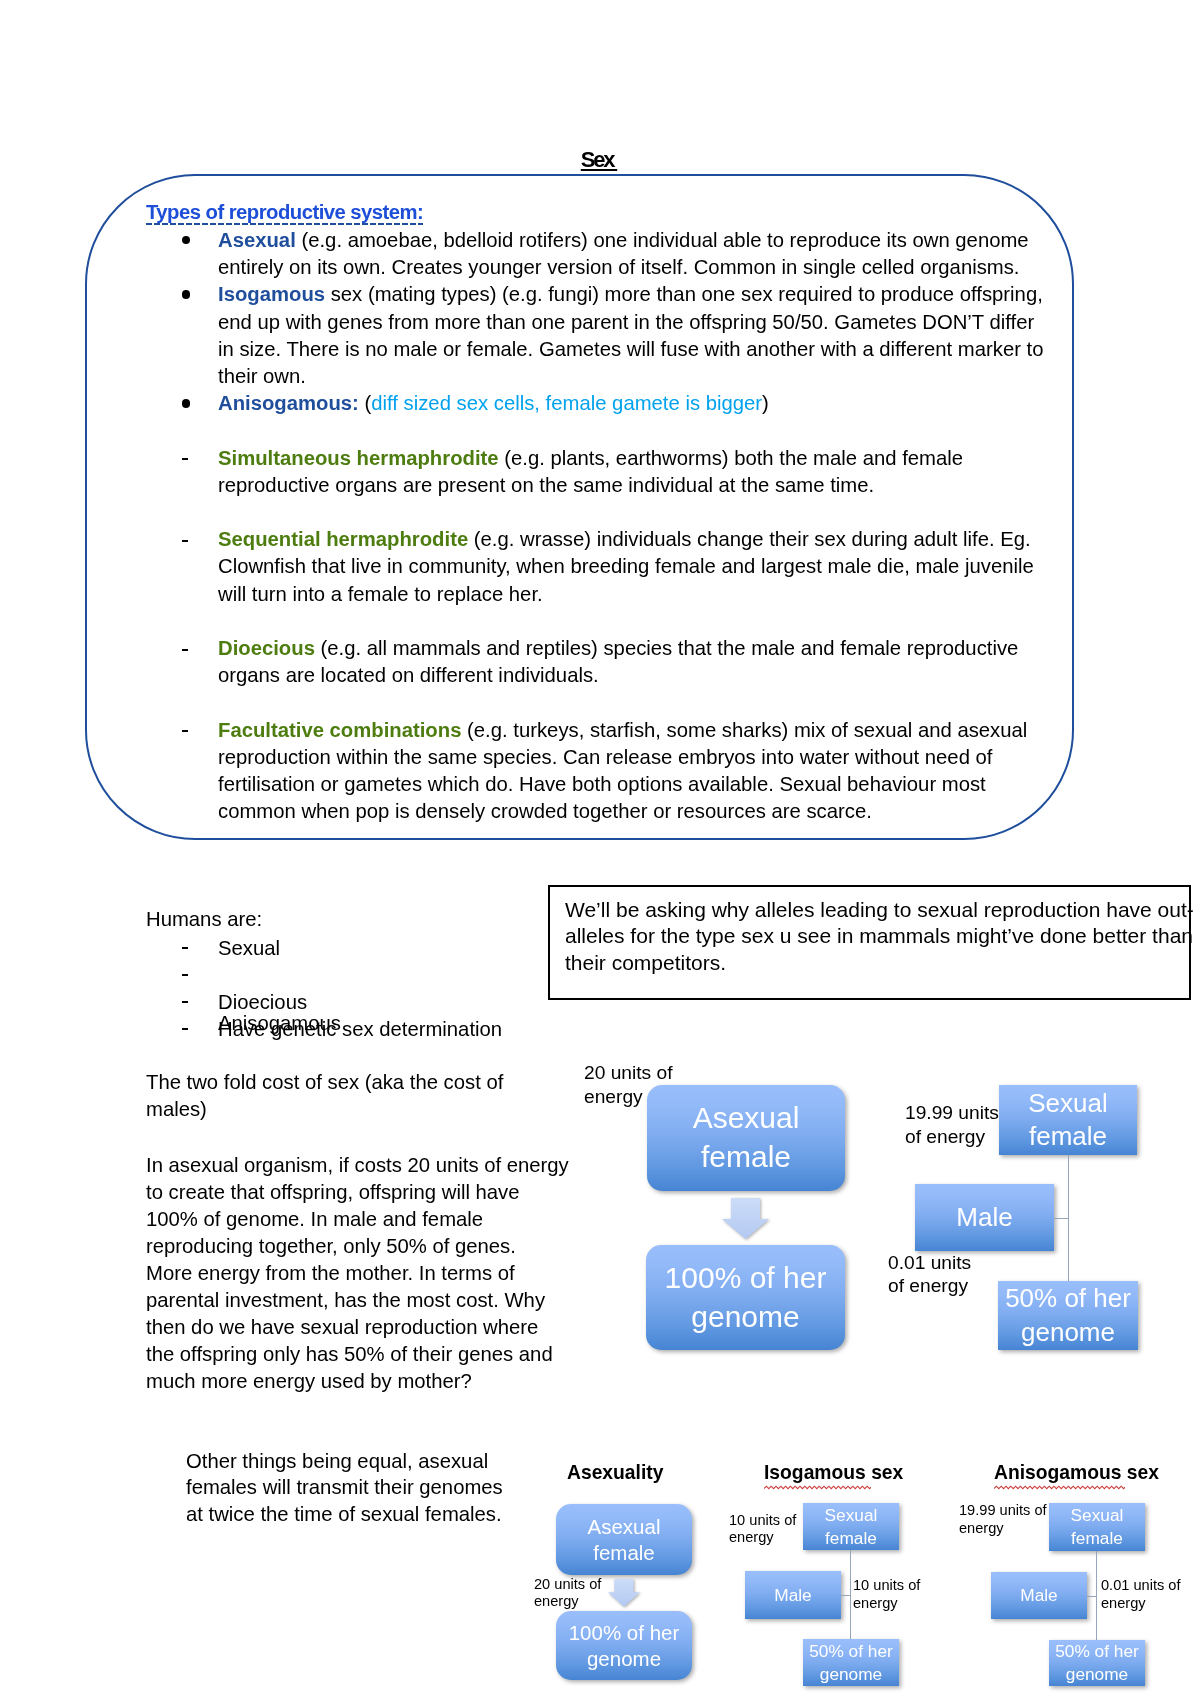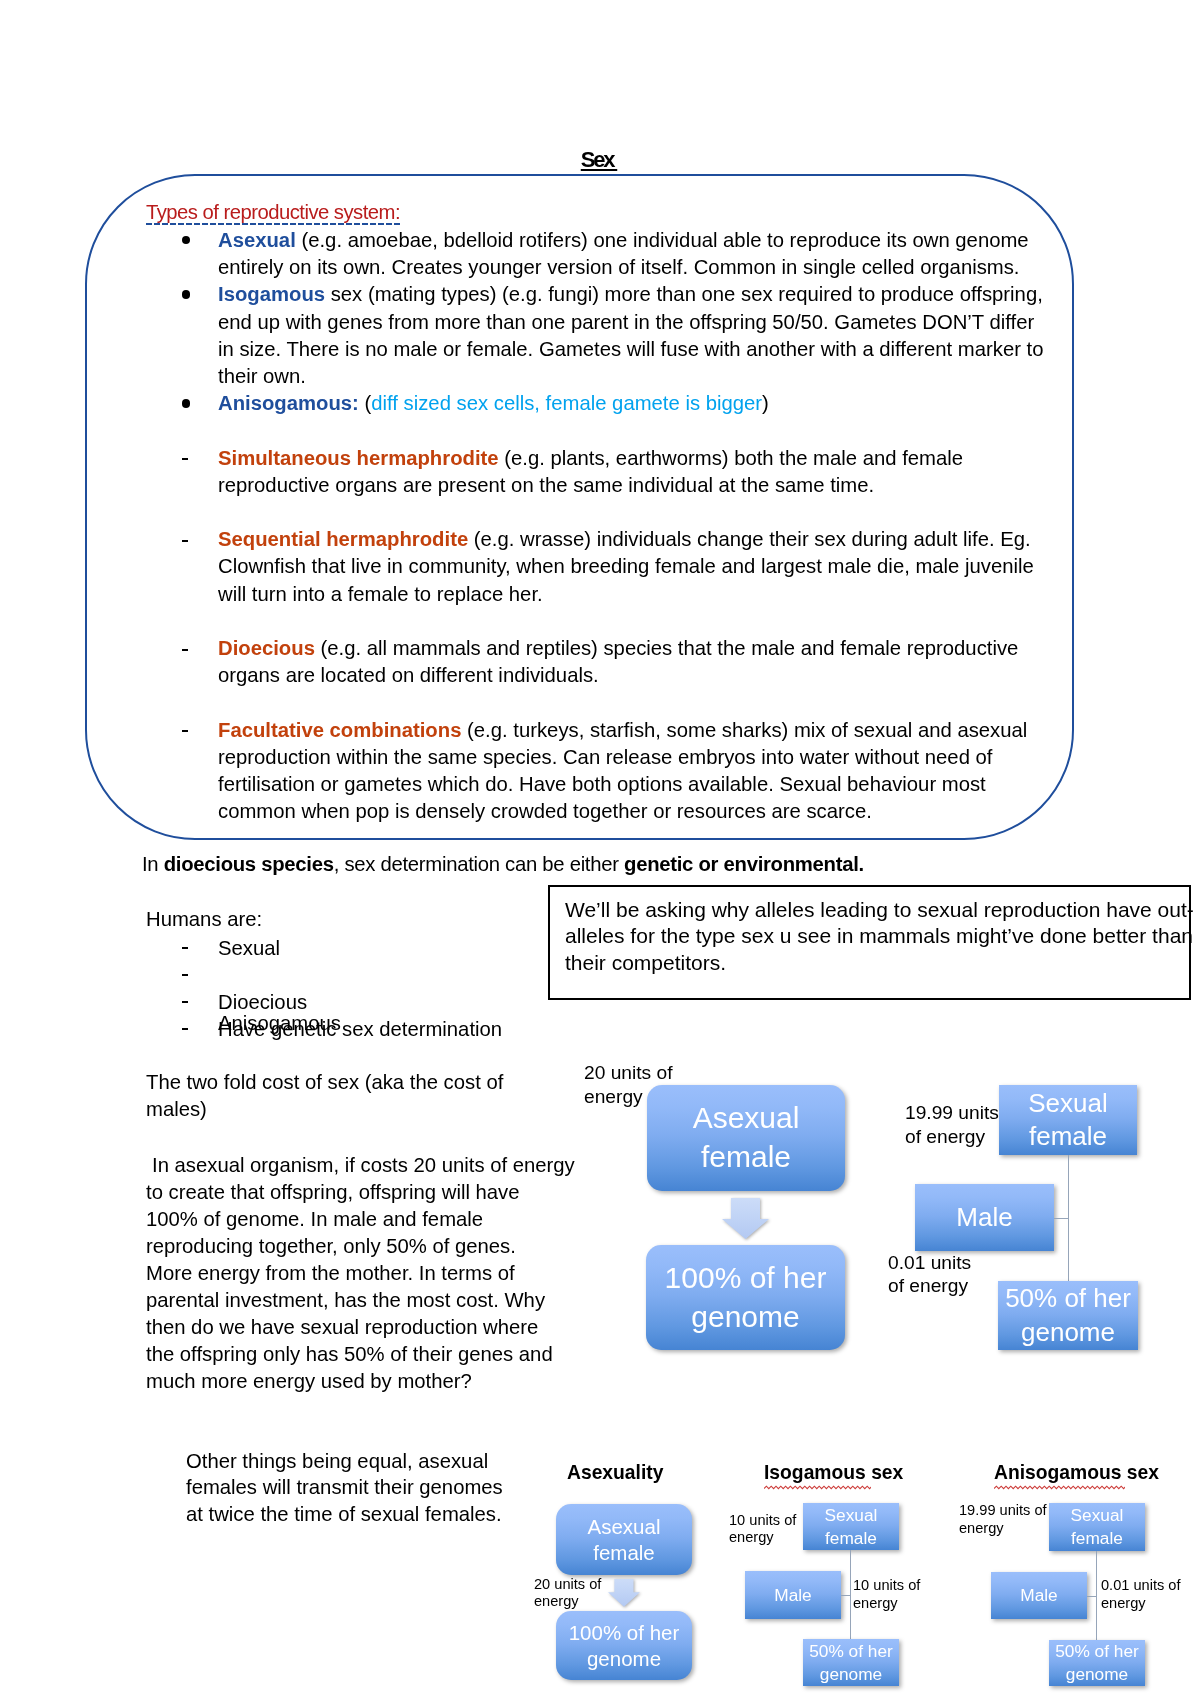--- a/index.html
+++ b/index.html
@@ -15,26 +15,26 @@
              font-size:22px;font-weight:bold;line-height:26px;letter-spacing:-2.2px;}
   #doc-title u{text-decoration:underline;text-underline-offset:2px;white-space:pre;}
 
   
   #callout{left:85px;top:174px;width:989px;height:666px;
            border:2.4px solid #1F4E9C;border-radius:110px;box-sizing:border-box;}
 
   
   .tx{font-size:20.3px;line-height:27.2px;white-space:pre;}
   .blue{color:#1F4E9C;font-weight:bold;}
-  .cyan{color:#c2410c;font-weight:bold;}
+  .cyan{color:#4d7c0f;font-weight:bold;}
   .cyanreg{color:#00A2EE;font-weight:normal;}
   .bk{color:#000;font-weight:normal;}
 
   #rs-head{left:146px;top:199px;font-size:20.3px;line-height:27.2px;
-           color:#b91c1c;font-weight:normal;white-space:pre;letter-spacing:-0.53px;}
+           color:#1d4ed8;font-weight:bold;white-space:pre;letter-spacing:-0.53px;}
   #rs-head::after{content:"";position:absolute;left:0;top:24px;width:100%;height:2.2px;
     background:repeating-linear-gradient(to right,#1F4E9C 0,#1F4E9C 5.6px,
                rgba(0,0,0,0) 5.6px,rgba(0,0,0,0) 8px);}
 
   .bdot{position:absolute;left:181.5px;width:8.7px;height:8.7px;border-radius:50%;
         background:#000;}
   .bdash{position:absolute;left:181.9px;width:6.3px;height:2.1px;background:#000;}
   .btext{position:absolute;left:218px;}
 
   
@@ -116,21 +116,20 @@
       <div class="bdash" style="top: 648.7px;"></div>
       <div class="btext tx" style="top: 635px;"><span class="cyan">Dioecious</span><span class="bk"> (e.g. all mammals and reptiles) species that the male and female reproductive</span></div>
       <div class="btext tx" style="top: 662.2px;"><span class="bk">organs are located on different individuals.</span></div>
       <div class="bdash" style="top: 730.3px;"></div>
       <div class="btext tx" style="top: 716.6px;"><span class="cyan">Facultative combinations</span><span class="bk"> (e.g. turkeys, starfish, some sharks) mix of sexual and asexual</span></div>
       <div class="btext tx" style="top: 743.8px;"><span class="bk">reproduction within the same species. Can release embryos into water without need of</span></div>
       <div class="btext tx" style="top: 771px;"><span class="bk">fertilisation or gametes which do. Have both options available. Sexual behaviour most</span></div>
       <div class="btext tx" style="top: 798.2px;"><span class="bk">common when pop is densely crowded together or resources are scarce.</span></div>
     </div>
 
-  <div class="p" id="dio-line"><span>In </span><span style="font-weight: bold;">dioecious species</span><span>, sex determination can be either </span><span style="font-weight: bold;">genetic or environmental.</span></div>
 
   <div class="p" id="hum-head">Humans are:</div>
   <div id="hum-list">
       <div class="hdash" style="top: 946.7px;"></div>
       <div class="hitem" style="top: 934.5px;">Sexual</div>
       <div class="hdash" style="top: 973.7px;"></div>
       <div class="hitem" style="top: 961.5px; margin-top: 48px;">Anisogamous</div>
       <div class="hdash" style="top: 1000.7px;"></div>
       <div class="hitem" style="top: 988.5px;">Dioecious</div>
       <div class="hdash" style="top: 1027.7px;"></div>
@@ -140,21 +139,21 @@
 
   <div class="obox" id="q-box">
     <div class="p ql">We’ll be asking why alleles leading to sexual reproduction have out-</div>
     <div class="p ql">alleles for the type sex u see in mammals might’ve done better than</div>
     <div class="p ql">their competitors.</div>
   </div>
 
   <div id="cost-block">
       <div class="cl" style="top: 1069px;">The two fold cost of sex (aka the cost of</div>
       <div class="cl" style="top: 1096.05px;">males)</div>
-      <div class="cl" style="top: 1151.5px; margin-left: 6px;">In asexual organism, if costs 20 units of energy</div>
+      <div class="cl" style="top: 1151.5px;">In asexual organism, if costs 20 units of energy</div>
       <div class="cl" style="top: 1178.55px;">to create that offspring, offspring will have</div>
       <div class="cl" style="top: 1205.6px;">100% of genome. In male and female</div>
       <div class="cl" style="top: 1232.65px; text-align: right;">reproducing together, only 50% of genes.</div>
       <div class="cl" style="top: 1259.7px;">More energy from the mother. In terms of</div>
       <div class="cl" style="top: 1286.75px;">parental investment, has the most cost. Why</div>
       <div class="cl" style="top: 1313.8px;">then do we have sexual reproduction where</div>
       <div class="cl" style="top: 1340.85px;">the offspring only has 50% of their genes and</div>
       <div class="cl" style="top: 1367.9px;">much more energy used by mother?</div>
     </div>
 

